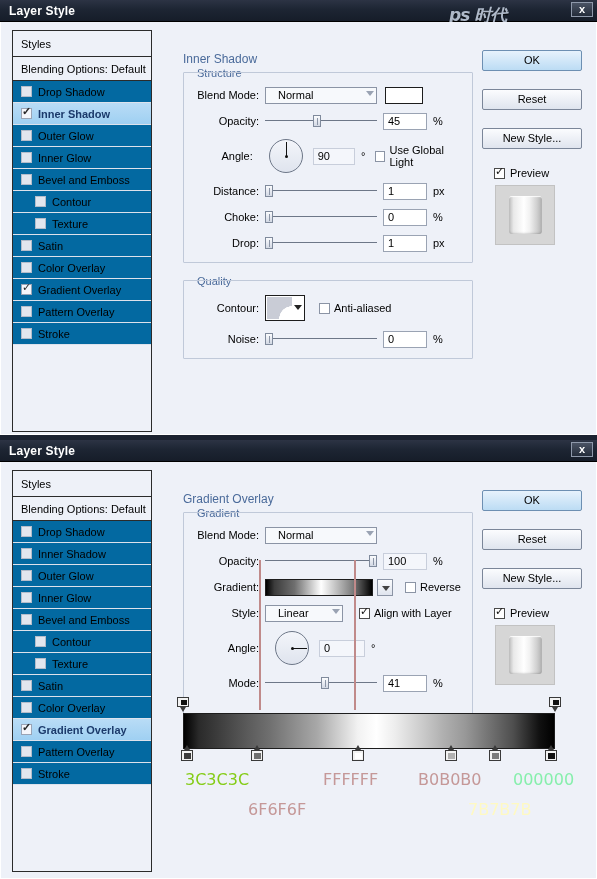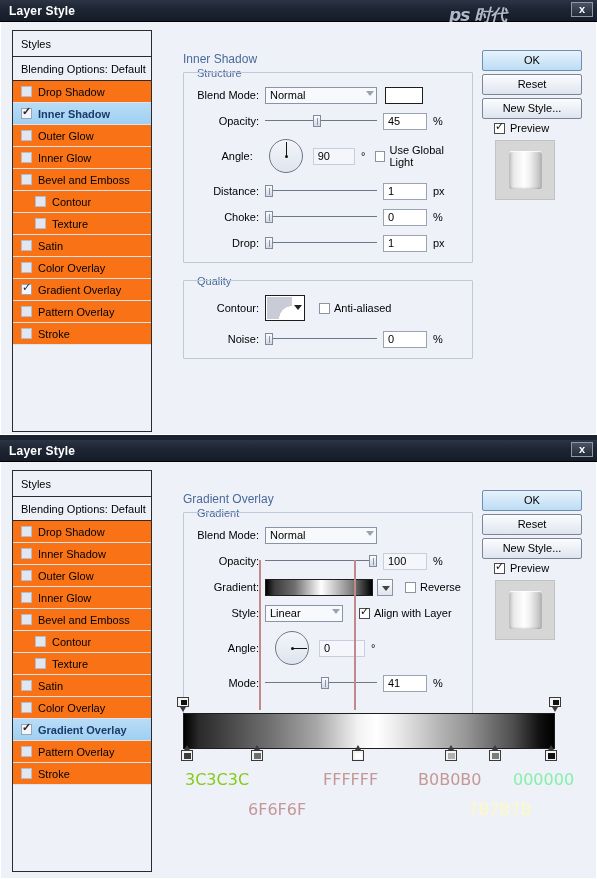--- a/index.html
+++ b/index.html
@@ -72,21 +72,21 @@
   .styles-blend {
     height:24px; line-height:24px; padding-left:8px;
     border-bottom:1px solid #2b2b2b; font-size:11px;
     background:#eef1f8;
   }
   .styles-list { padding:0; margin:0; }
   .style-row {
     height:22px; line-height:22px; font-size:11px;
     padding-left:8px; border-bottom:1px solid #dde2ec;
     display:flex; align-items:center; gap:6px;
-    background:#f97316;
+    background:#0369a1;
   }
   .style-row.indent { padding-left:22px; }
   .style-row.active {
     background:linear-gradient(to bottom,#b9dcf6,#9fd0f2);
     font-weight:bold; color:#1b3a6b;
   }
   .cb {
     width:11px; height:11px; border:1px solid #9aa4b5;
     background:#f4f6fb; display:inline-block; position:relative;
     flex:0 0 auto;
@@ -95,21 +95,21 @@
   .cb.checked::after {
     content:"✓"; position:absolute; left:0px; top:-4px;
     font-size:11px; color:#2a2a2a; line-height:12px;
   }
   .styles-filler { height:86px; background:#eef1f8; }
 
   
   .btncol { position:absolute; right:14px; top:28px; width:100px; }
   .btn {
     width:100px; height:21px; line-height:19px; text-align:center;
-    font-size:11px; margin-bottom:3px;
+    font-size:11px; margin-bottom:18px;
     border:1px solid #7b8699; border-radius:2px;
     background:linear-gradient(to bottom,#fbfcfe,#dfe4ee);
   }
   .btn.primary {
     background:linear-gradient(to bottom,#e7f2fc,#bcdcf4);
     border-color:#6d8fb2;
   }
   .preview-row {
     display:flex; align-items:flex-end; gap:5px;
     font-size:11px; margin:2px 0 6px 12px;
@@ -145,21 +145,21 @@
     border:1px solid #c0c9d9; border-radius:1px;
     margin-top:-7px; padding:12px 9px 9px 9px;
     position:relative;
   }
 
   .row { display:flex; align-items:center; height:20px; margin-bottom:6px; }
   .lbl { width:72px; text-align:right; padding-right:6px; font-size:11px; }
 
   .select {
     height:17px; border:1px solid #8b94a5; background:#f7f9fc;
-    font-size:11px; line-height:15px; padding-left:4px;
+    font-size:11px; line-height:15px; padding-left:12px;
     position:relative; display:inline-block;
   }
   .select .arrow {
     position:absolute; right:2px; top:3px;
     border-left:4px solid transparent; border-right:4px solid transparent;
     border-top:5px solid #9aa3b3;
   }
   .swatch { width:38px; height:17px; border:1px solid #1d1d1d; background:#fff; margin-left:8px; }
 
   .slider { position:relative; height:14px; flex:0 0 auto; }

